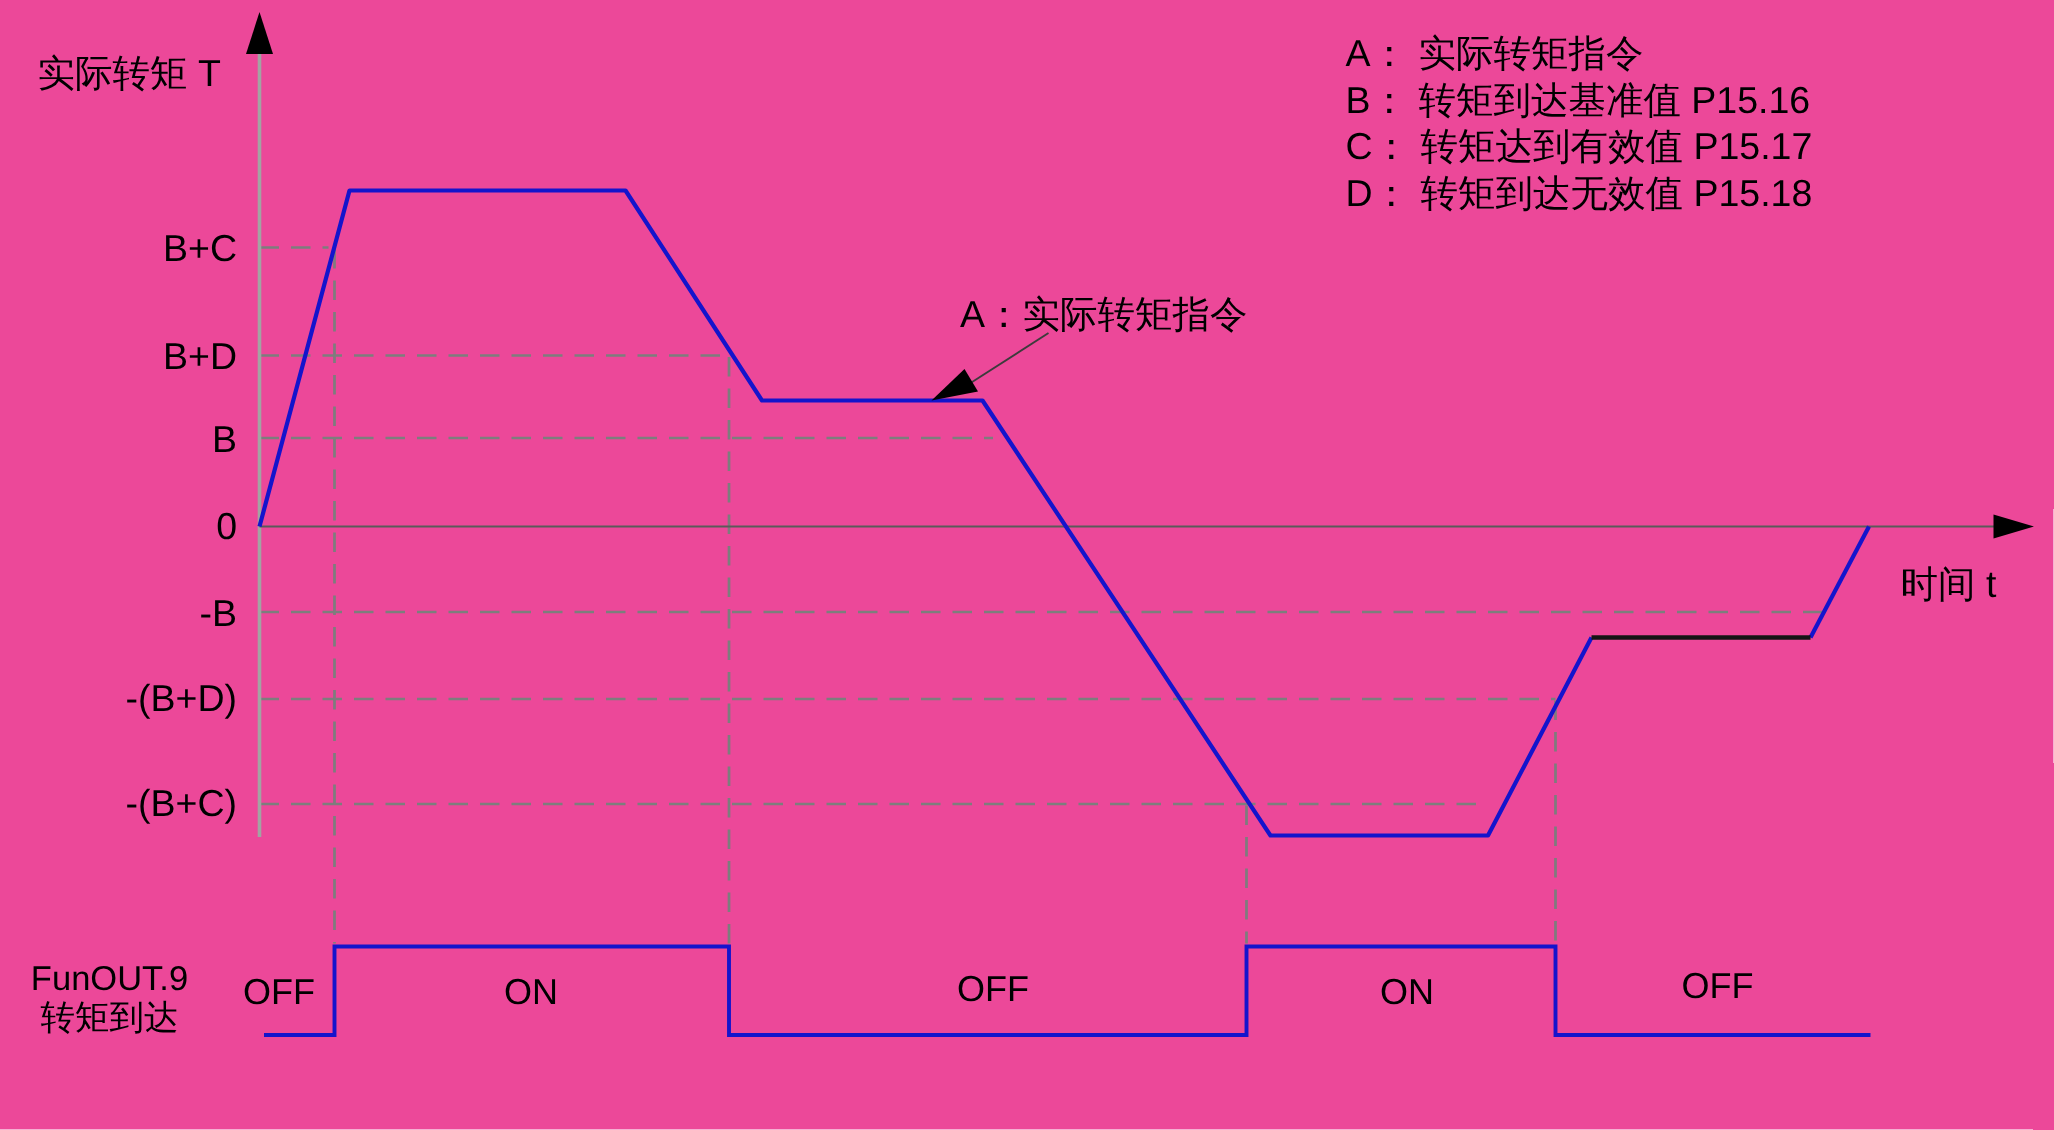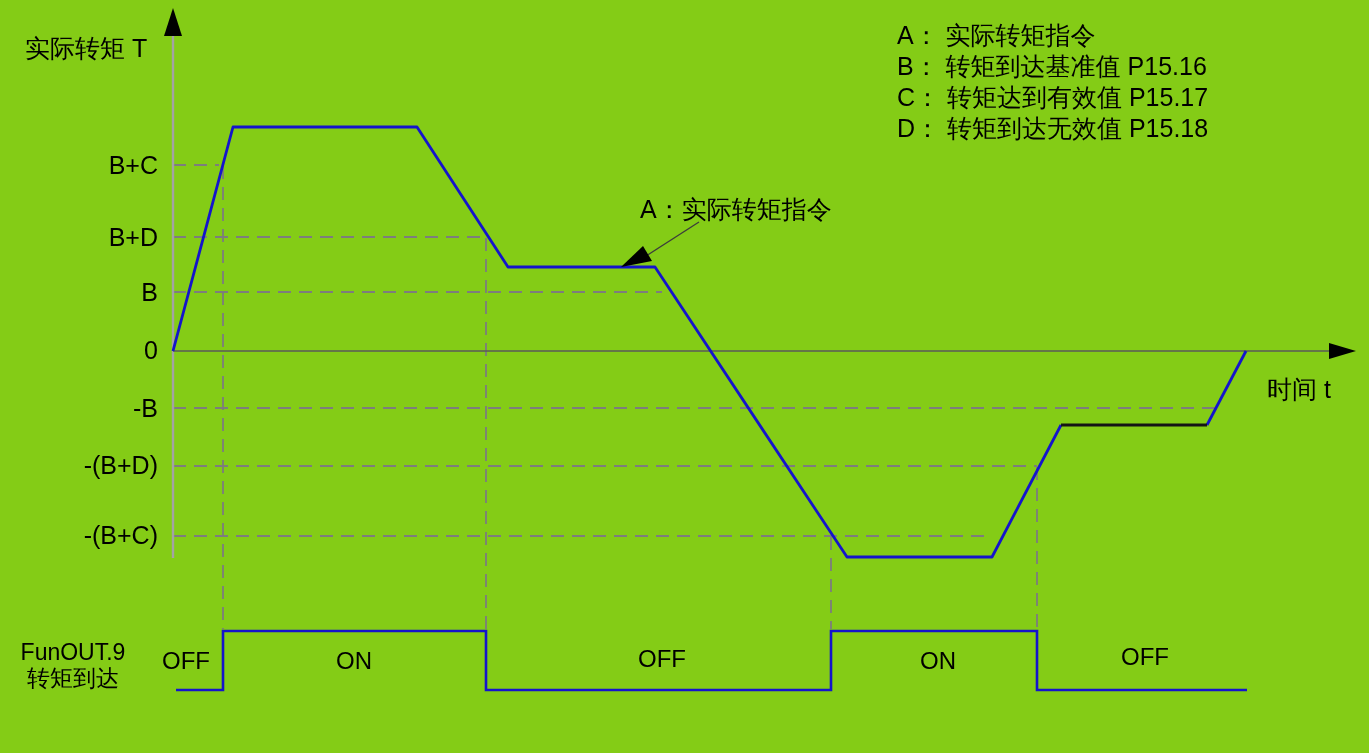--- a/index.html
+++ b/index.html
@@ -5,21 +5,21 @@
   html, body {
     margin: 0;
     padding: 0;
     background: #ffffff;
     font-family: "Liberation Sans", sans-serif;
   }
   .stage {
     position: relative;
     width: 1369px;
     height: 753px;
-    background: #84cc16;
+    background: #ec4899;
     overflow: hidden;
   }
   svg text {
     font-family: "Liberation Sans", sans-serif;
     fill: #000000;
   }
   .lbl-25 { font-size: 25px; }
   .lbl-24 { font-size: 24px; }
   .lbl-23 { font-size: 23px; }
 </style>

